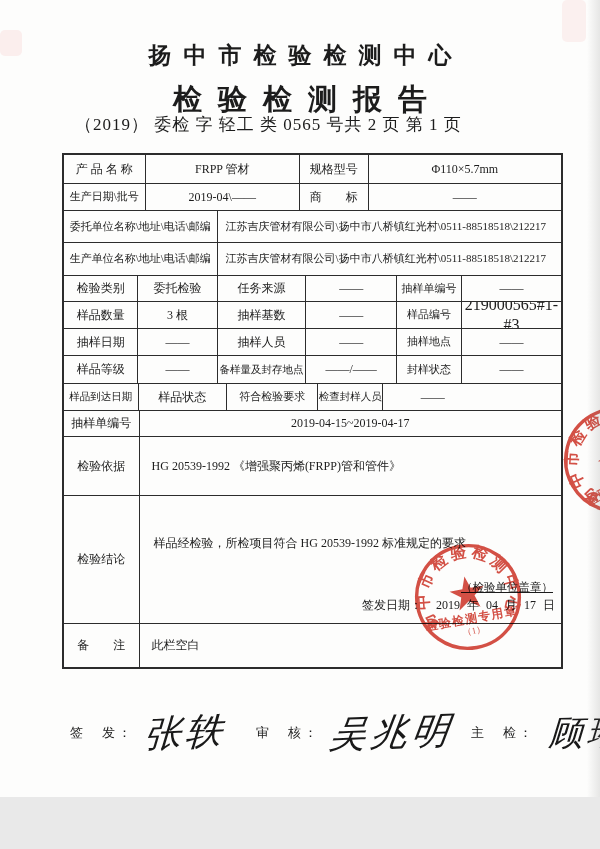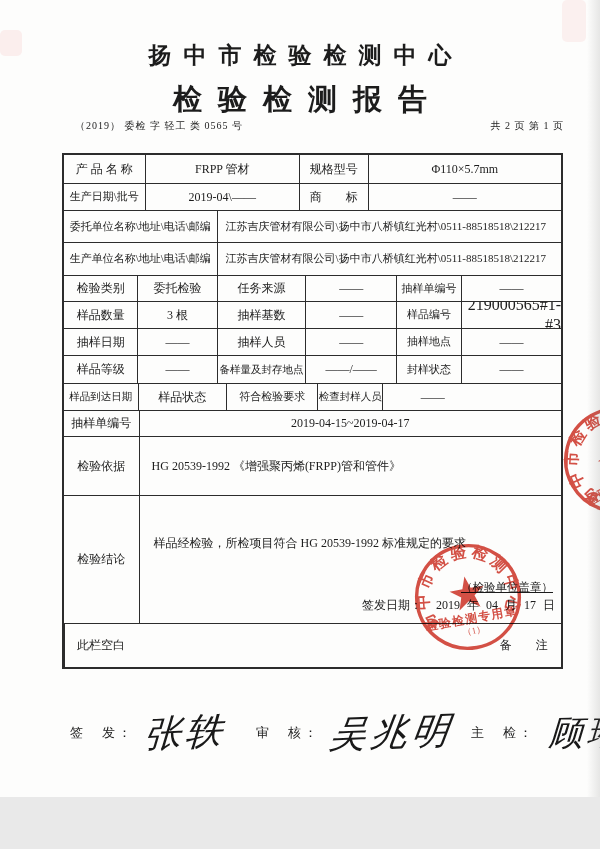--- a/index.html
+++ b/index.html
@@ -11,33 +11,33 @@
   
   .org-title{
     position:absolute;top:40px;left:0;width:100%;text-align:center;
     font-size:23px;font-weight:bold;letter-spacing:12px;text-indent:12px;white-space:nowrap;
   }
   .report-title{
     position:absolute;top:80px;left:0;width:100%;text-align:center;
     font-size:29px;font-weight:bold;letter-spacing:16px;text-indent:16px;white-space:nowrap;
   }
   .header-line{
-    position:absolute;top:119px;left:75px;right:36px;
-    display:flex;justify-content:space-between;font-size:10px;letter-spacing:1px;
+    position:absolute;top:113px;left:75px;right:36px;
+    display:flex;justify-content:flex-start;font-size:17px;letter-spacing:1px;
   }
   
   .doc-table{
     position:absolute;left:62px;top:153px;width:501px;
     border:2px solid #2c2c2c;box-sizing:border-box;background:transparent;
   }
   .row{display:flex;border-top:1px solid #2c2c2c;box-sizing:border-box;}
   .row.first{border-top:none;}
   .cell{
     border-left:1px solid #2c2c2c;box-sizing:border-box;
-    display:flex;align-items:center;justify-content:center;text-align:right;
+    display:flex;align-items:center;justify-content:center;text-align:center;
     font-size:12px;line-height:1.25;overflow:hidden;
   }
   .cell.cfirst{border-left:none;}
   .cell.left{justify-content:flex-start;text-align:left;padding:0 8px;}
   .fs11{font-size:11px;}
   .fs10{font-size:16px;}
   .fs105{font-size:10.5px;}
   
   .cA1{width:16.2%}.cA2{width:31.1%}.cA3{width:13.8%}.cA4{width:38.9%}
   .cB1{width:30.7%}.cB2{width:69.3%}
@@ -184,22 +184,22 @@
         <div class="conc-bottom">
           <div class="conc-seal-hint">（检验单位盖章）</div>
           <div class="conc-date">
             <span class="dl">签发日期：</span><span>2019 年 04 月 17 日</span>
           </div>
         </div>
       </div>
     </div>
 
     <div class="row h44">
+      <div class="cell cfirst cD1">备　　注</div>
       <div class="cell cD2 left" style="padding-left:12px;align-items:center;">此栏空白</div>
-      <div class="cell cfirst cD1">备　　注</div>
     </div>
 
   </div>
 
   <div class="sign-line">
     <span class="sig-label">签　发：</span>
     <span class="sig-name sig1">张轶</span>
     <span class="sig-label">审　核：</span>
     <span class="sig-name sig2">吴兆明</span>
     <span class="sig-label">主　检：</span>

